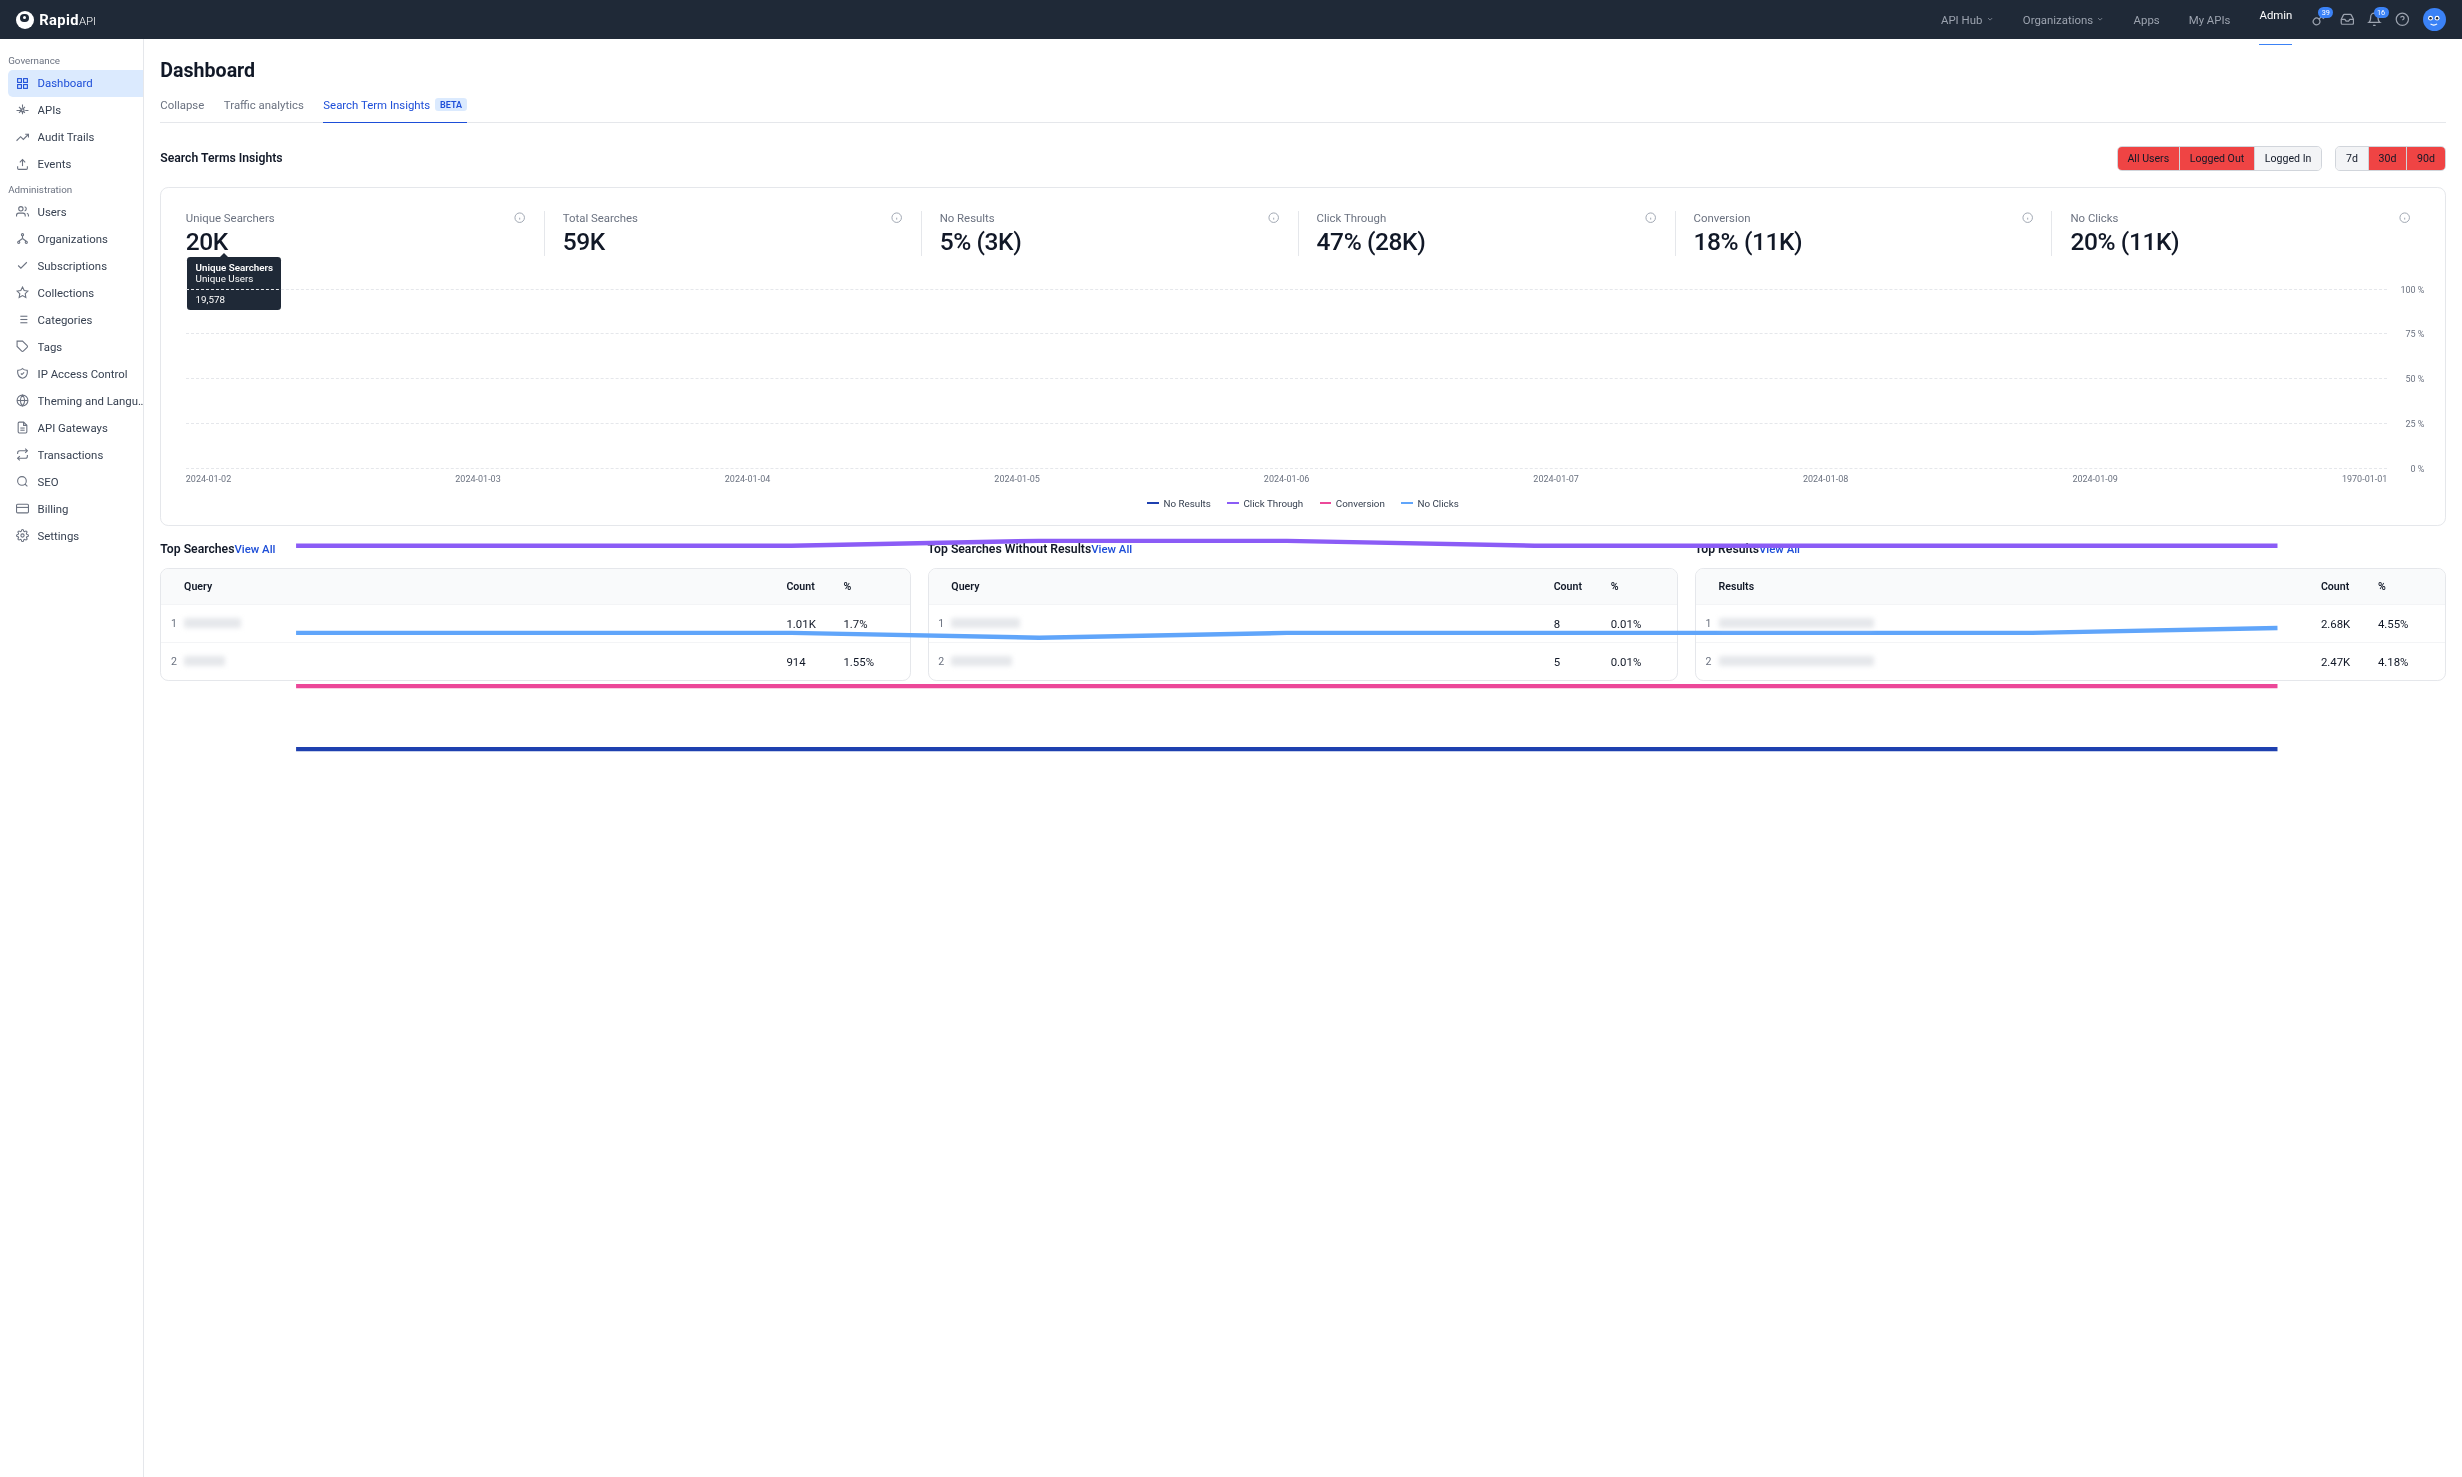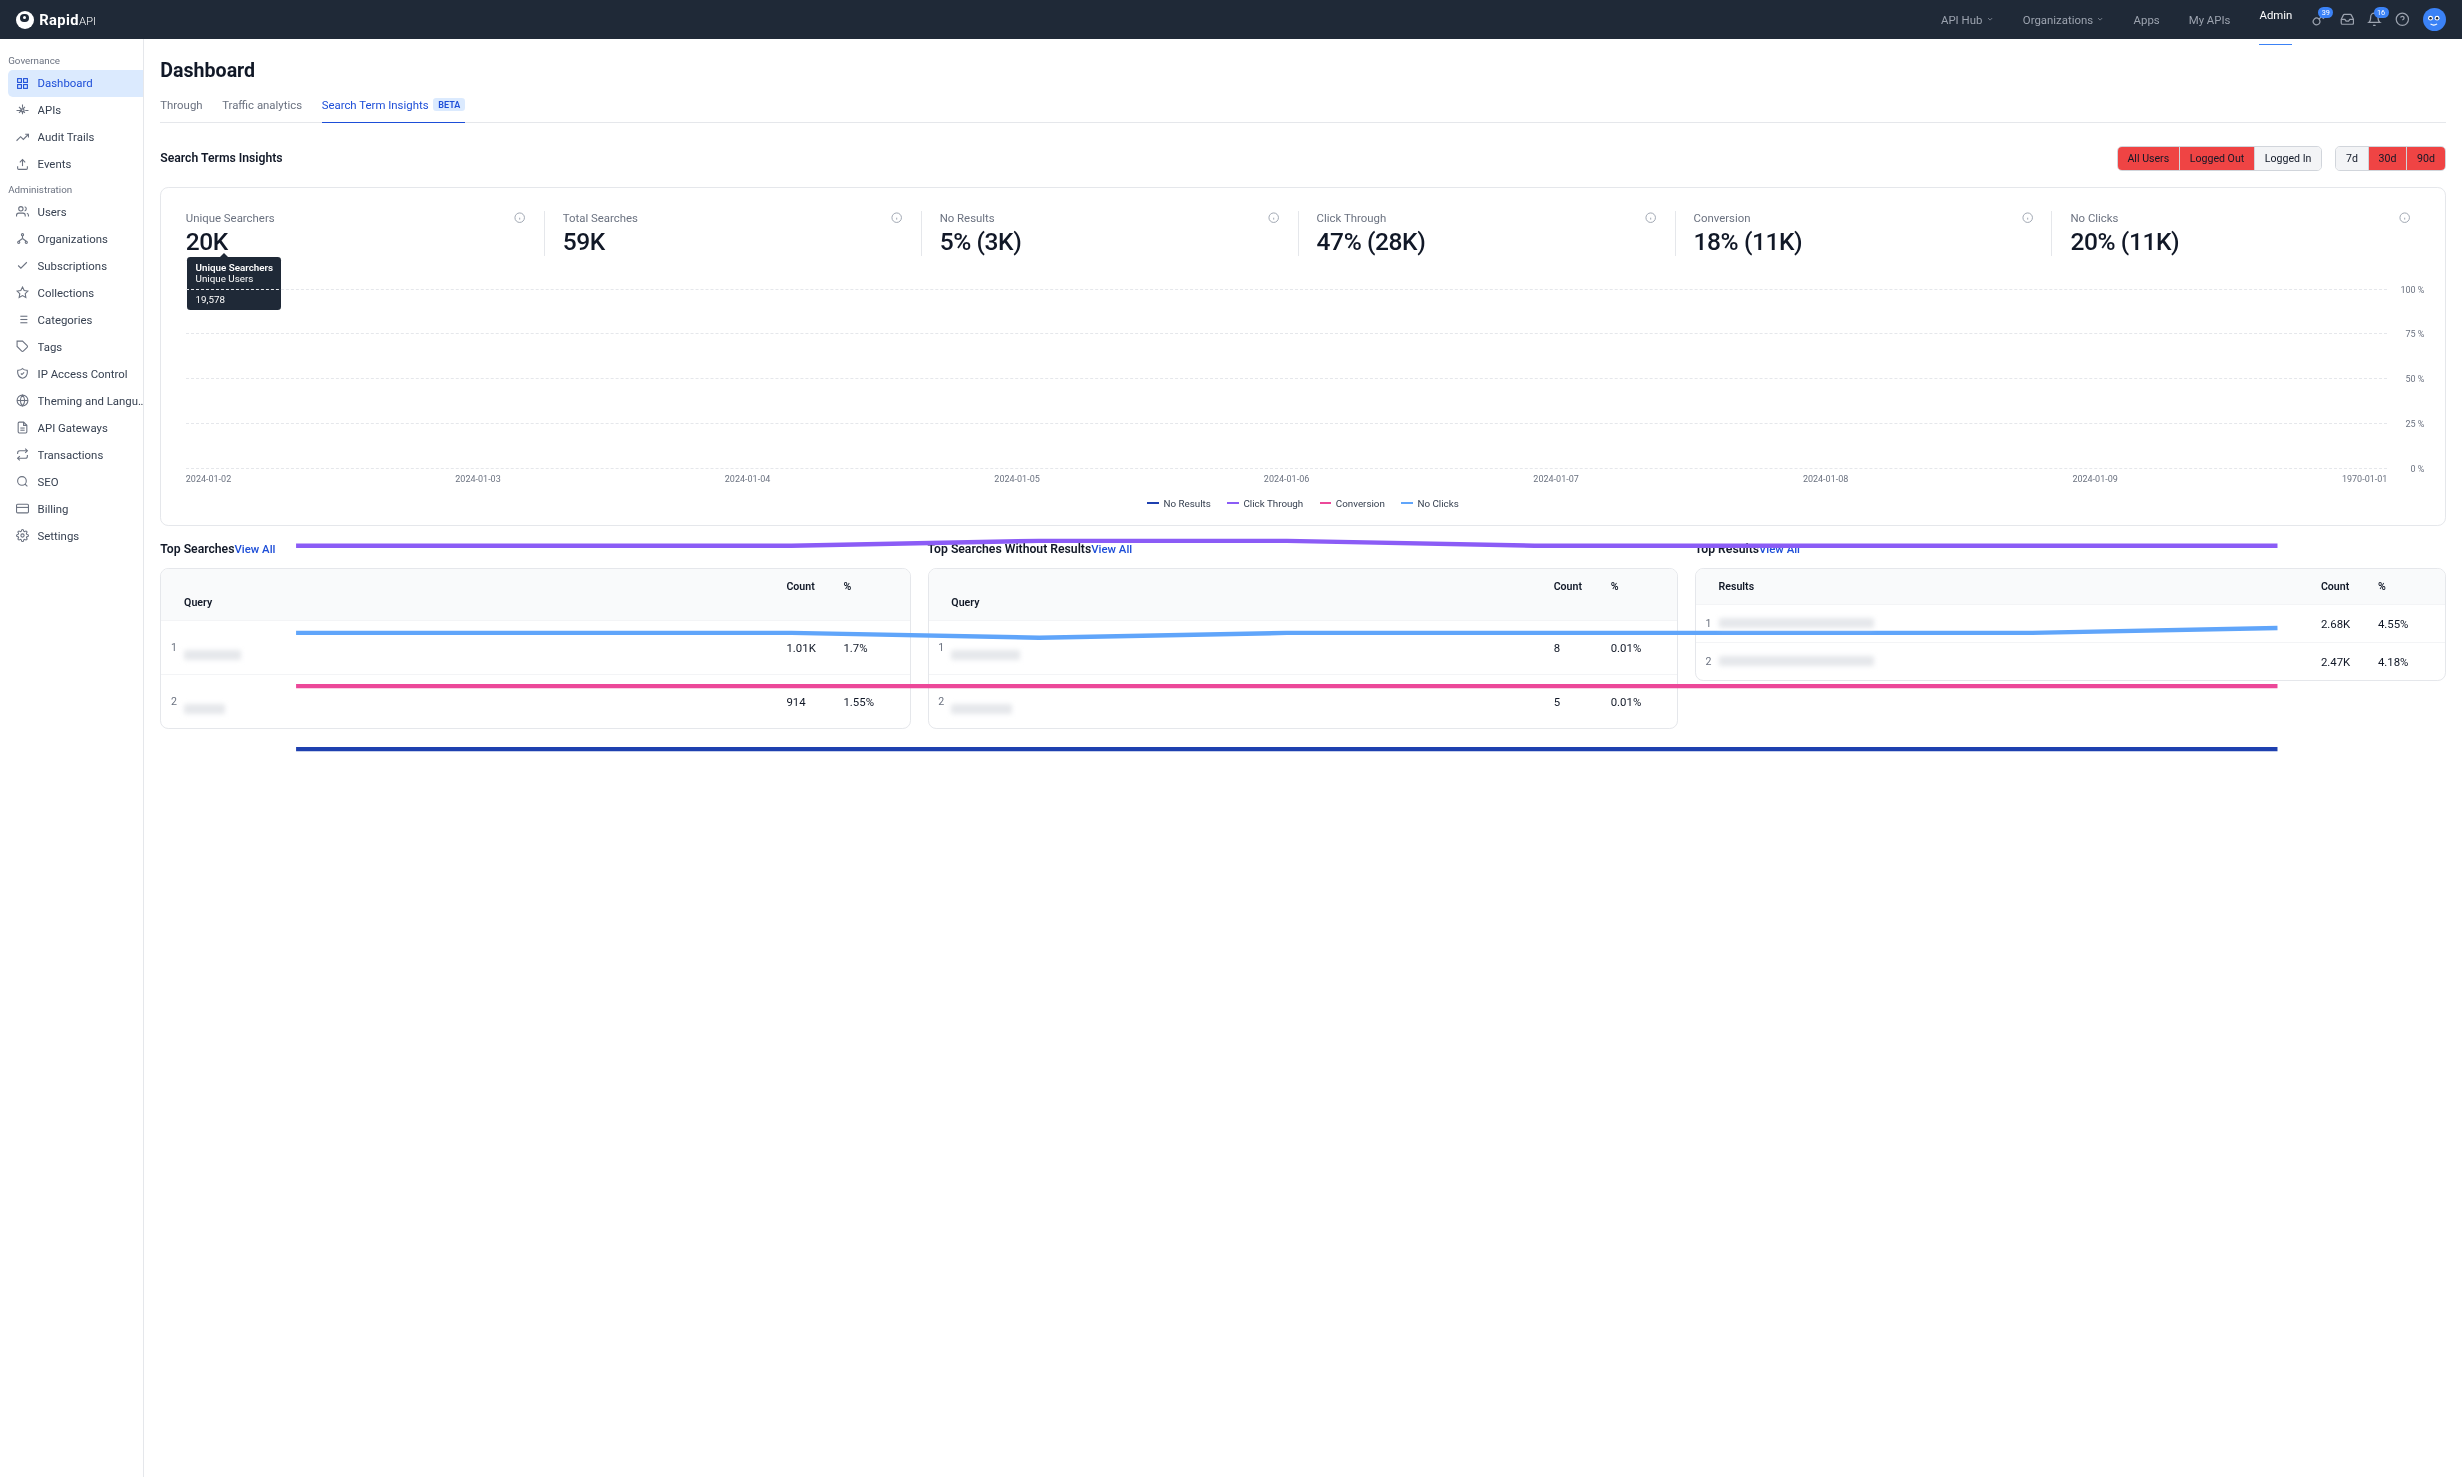--- a/index.html
+++ b/index.html
@@ -88,21 +88,21 @@
   
   .tables-row { display: flex; gap: 16.3px; }
   .table-section { flex: 1; }
   .table-header { display: flex; justify-content: flex-start; align-items: center; margin-bottom: 11.4px; }
   .table-title { font-weight: 600; font-size: 12.2px; }
   .view-all { color: #1d4ed8; font-size: 11.4px; cursor: pointer; font-weight: 500; }
   .table-card { border: 0.8px solid #e5e7eb; border-radius: 8.2px; overflow: hidden; }
   .table-head { display: flex; background: #f9fafb; padding: 11.4px 9.8px; font-weight: 600; font-size: 10.6px; }
   .table-row { display: flex; padding: 11.4px 9.8px; border-top: 0.8px solid #f3f4f6; align-items: center; }
   .col-idx { width: 13px; color: #6b7280; font-size: 10.6px; }
-  .col-query { flex: 1; margin-top: 16px; }
+  .col-query { flex: 1; }
   .col-count { width: 57px; }
   .col-pct { width: 57px; }
   .col-results { flex: 1; }
   .blur-text { display: inline-block; height: 9.8px; background: #e5e7eb; border-radius: 1.6px; filter: blur(2.4px); }
 </style>
 </head>
 <body>
 
 <div class="header">
   <div class="header-left">
@@ -312,21 +312,21 @@
         </svg>
       <span>Collapse sidebar</span>
     </div>
   </div>
 
   <div class="main">
     <h1 class="page-title">Dashboard</h1>
 
     <div class="tabs" id="tabs-container">
         <div class="tab ">
-          <span>Through</span>
+          <span>Collapse</span>
         </div>
         <div class="tab ">
           <span>Traffic analytics</span>
         </div>
         <div class="tab active">
           <span>Search Term Insights</span>
           <span class="beta">BETA</span>
         </div>
       </div>
 

